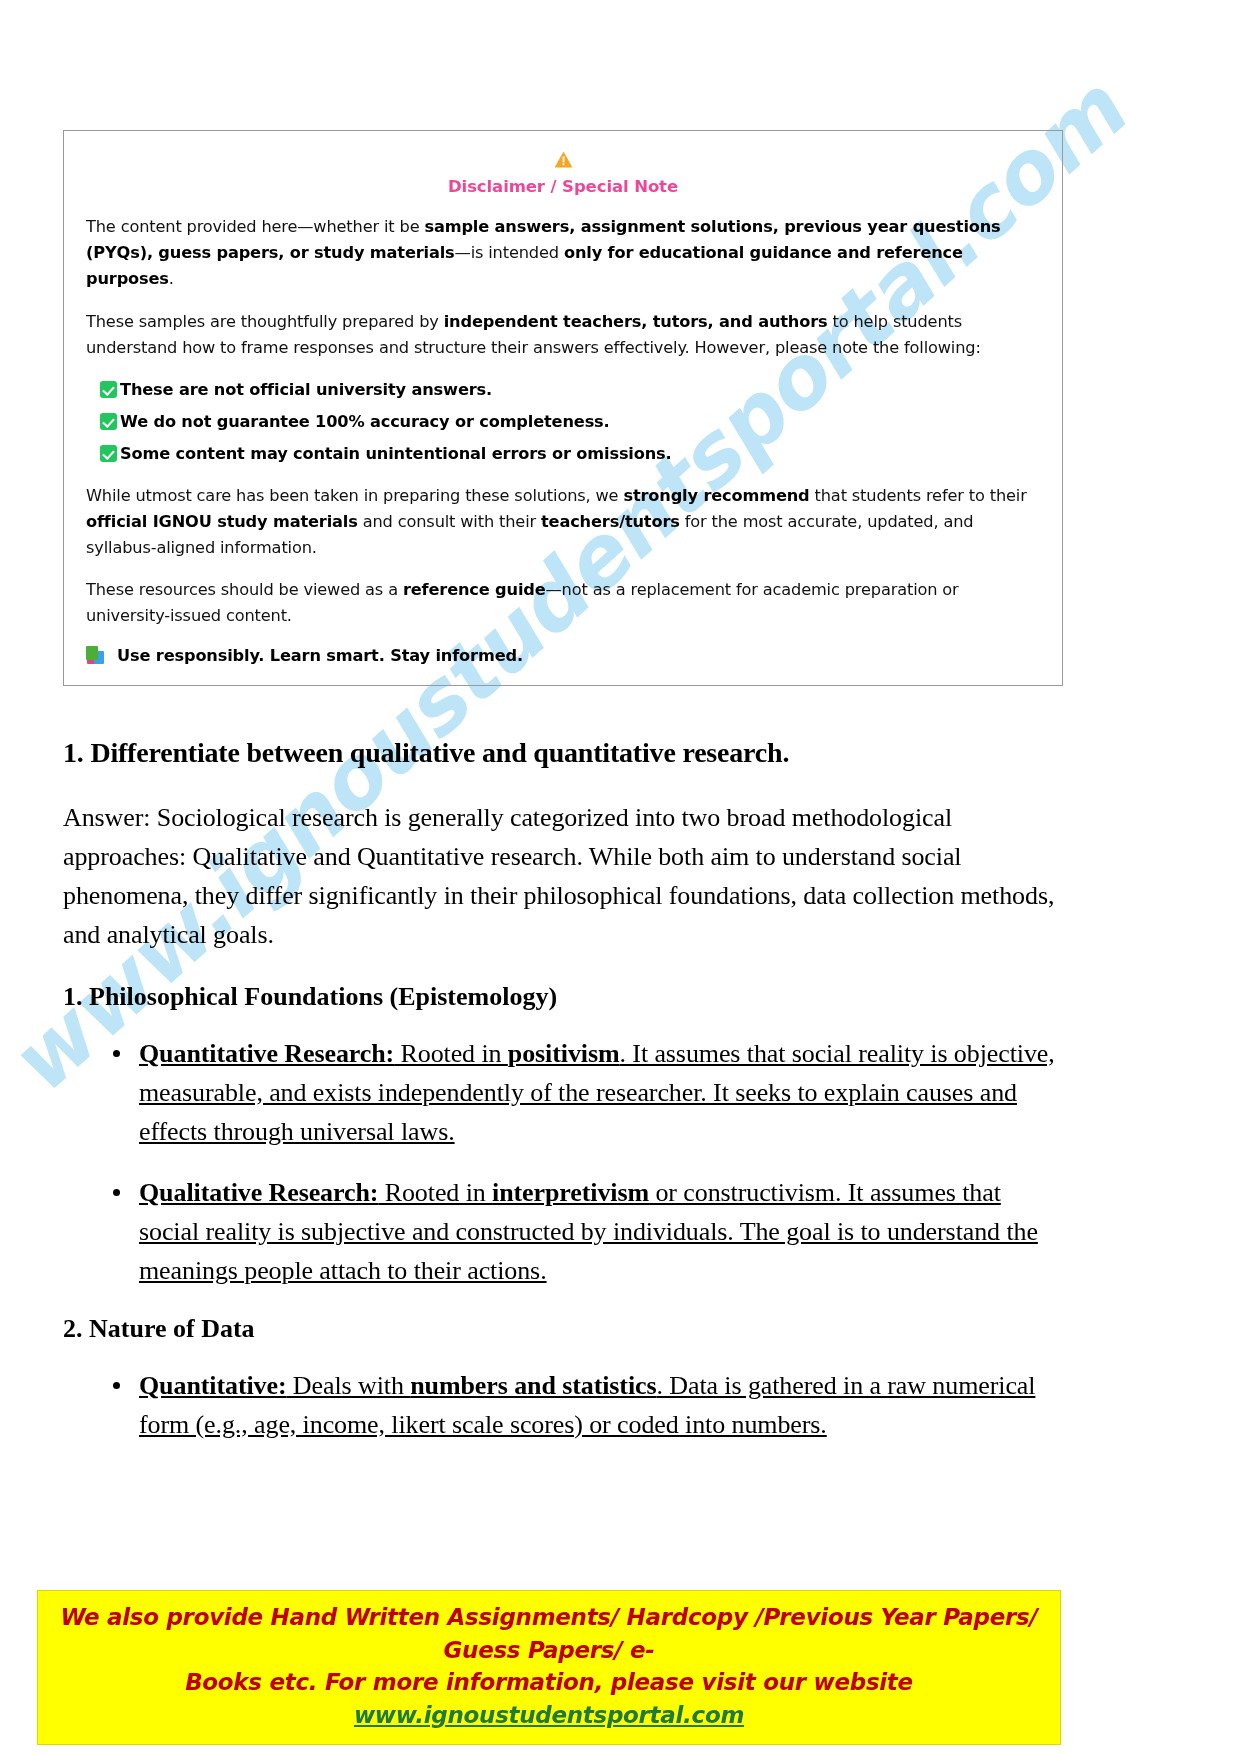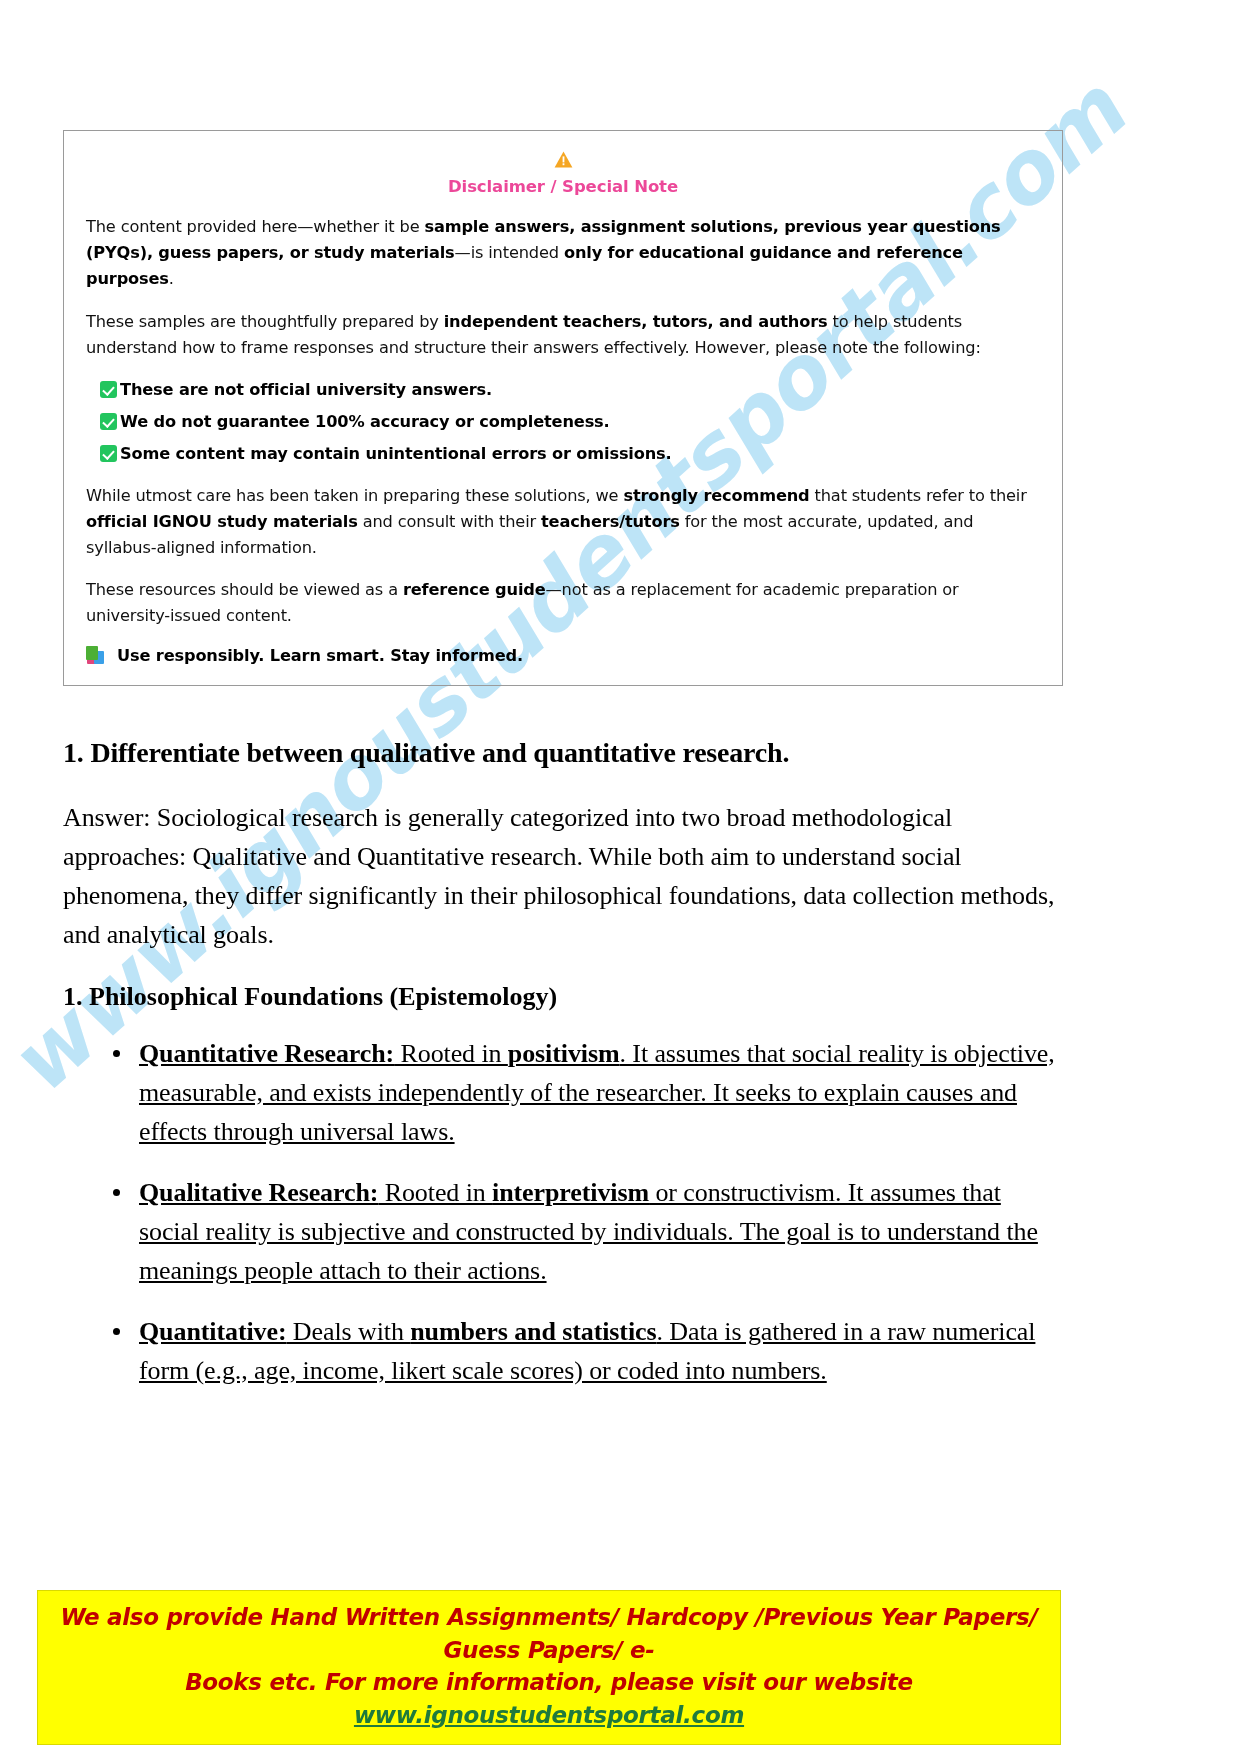--- a/index.html
+++ b/index.html
@@ -292,20 +292,21 @@
 
   <p class="body-p"><b>Answer:</b><span> Sociological research is generally categorized into two broad methodological approaches: </span><b>Qualitative</b><span> and </span><b>Quantitative</b><span> research. While both aim to understand social phenomena, they differ significantly in their philosophical foundations, data collection methods, and analytical goals.</span></p>
 
   <h3 class="sub-heading">1. Philosophical Foundations (Epistemology)</h3>
 
   <ul class="doc-list">
     <li><b>Quantitative Research:</b><span> Rooted in </span><b>positivism</b><span>. It assumes that social reality is objective, measurable, and exists independently of the researcher. It seeks to explain causes and effects through universal laws.</span></li>
     <li><b>Qualitative Research:</b><span> Rooted in </span><b>interpretivism</b><span> or constructivism. It assumes that social reality is subjective and constructed by individuals. The goal is to understand the meanings people attach to their actions.</span></li>
   </ul>
 
+  <h3 class="sub-heading">2. Nature of Data</h3>
 
   <ul class="doc-list">
     <li><b>Quantitative:</b><span> Deals with </span><b>numbers and statistics</b><span>. Data is gathered in a raw numerical form (e.g., age, income, likert scale scores) or coded into numbers.</span></li>
   </ul>
 
 </div>
 
 <div class="footer-banner">
   <span class="fl">We also provide Hand Written Assignments/ Hardcopy /Previous Year Papers/ Guess Papers/ e-</span>
   <span class="fl"><span>Books etc. For more information, please visit our website </span><span class="site">www.ignoustudentsportal.com</span></span>

